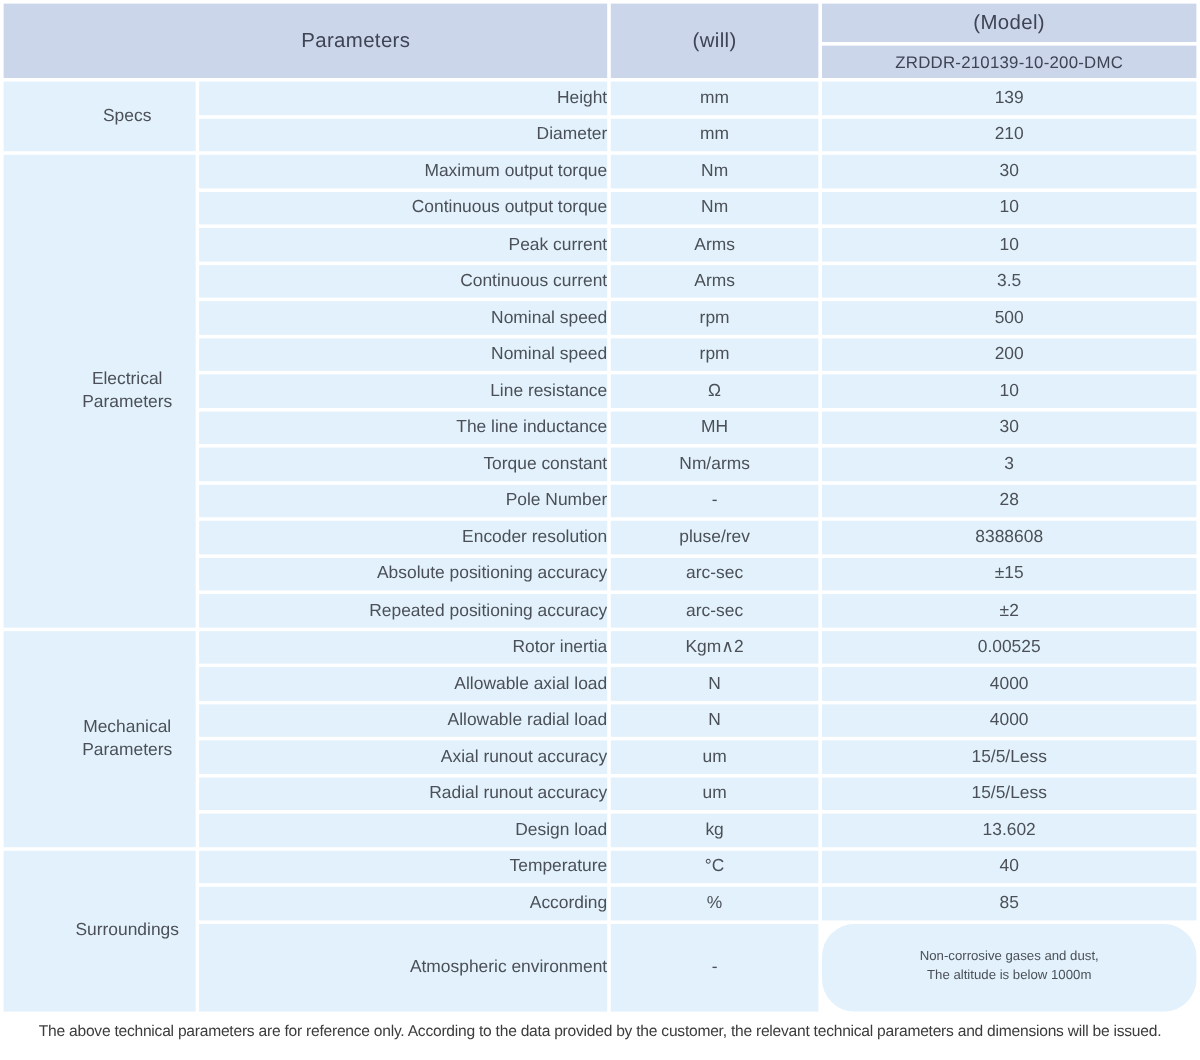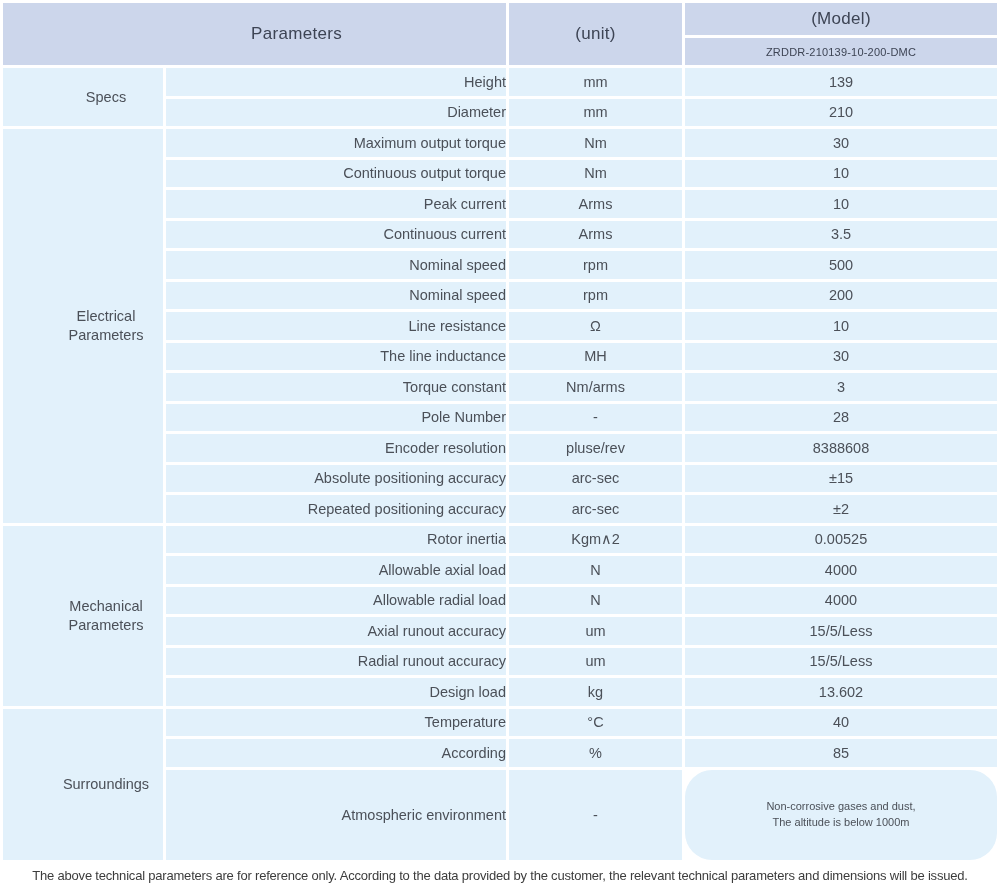--- a/index.html
+++ b/index.html
@@ -24,21 +24,21 @@
   }
   .hdr {
     background: #ccd6eb;
     color: #3d4454;
     font-size: 17px;
     text-align: center;
     letter-spacing: 0.3px;
   }
   .hdr-params { padding-left: 84px; }
   .hdr-model-sub {
-    font-size: 11px;
+    font-size: 14px;
     letter-spacing: 0.2px;
   }
   .cell {
     background: #e2f1fb;
     color: #4b5058;
     font-size: 14.5px;
     text-align: center;
   }
   .name {
     text-align: right;
@@ -51,21 +51,21 @@
   }
   .value-multiline {
     white-space: pre-line;
     font-size: 11px;
     line-height: 1.45;
     border-radius: 27px;
   }
   tr.r-h1 { height: 32px; }
   tr.r-h2 { height: 27px; }
   tr.r-body { height: 27.5px; }
-  tr.r-tall { height: 90px; }
+  tr.r-tall { height: 73px; }
   .footer-note {
     margin-top: 5px;
     width: 1000px;
     text-align: center;
     font-size: 13px;
     letter-spacing: -0.2px;
     color: #3c3c3c;
     white-space: nowrap;
   }
 </style>
@@ -76,21 +76,21 @@
   <colgroup>
     <col style="width:160px">
     <col style="width:340px">
     <col style="width:173px">
     <col style="width:312px">
   </colgroup>
 
   <tbody>
       <tr class="r-h1">
     <th class="hdr hdr-params" colspan="2" rowspan="2">Parameters</th>
-    <th class="hdr" rowspan="2">(unit)</th>
+    <th class="hdr" rowspan="2">(will)</th>
     <th class="hdr">(Model)</th>
   </tr>
   <tr class="r-h2">
     <th class="hdr hdr-model-sub">ZRDDR-210139-10-200-DMC</th>
   </tr>
 
   <tr class="r-body">
     <td class="cell group" rowspan="2">Specs</td>
     <td class="cell name">Height</td>
     <td class="cell">mm</td>

